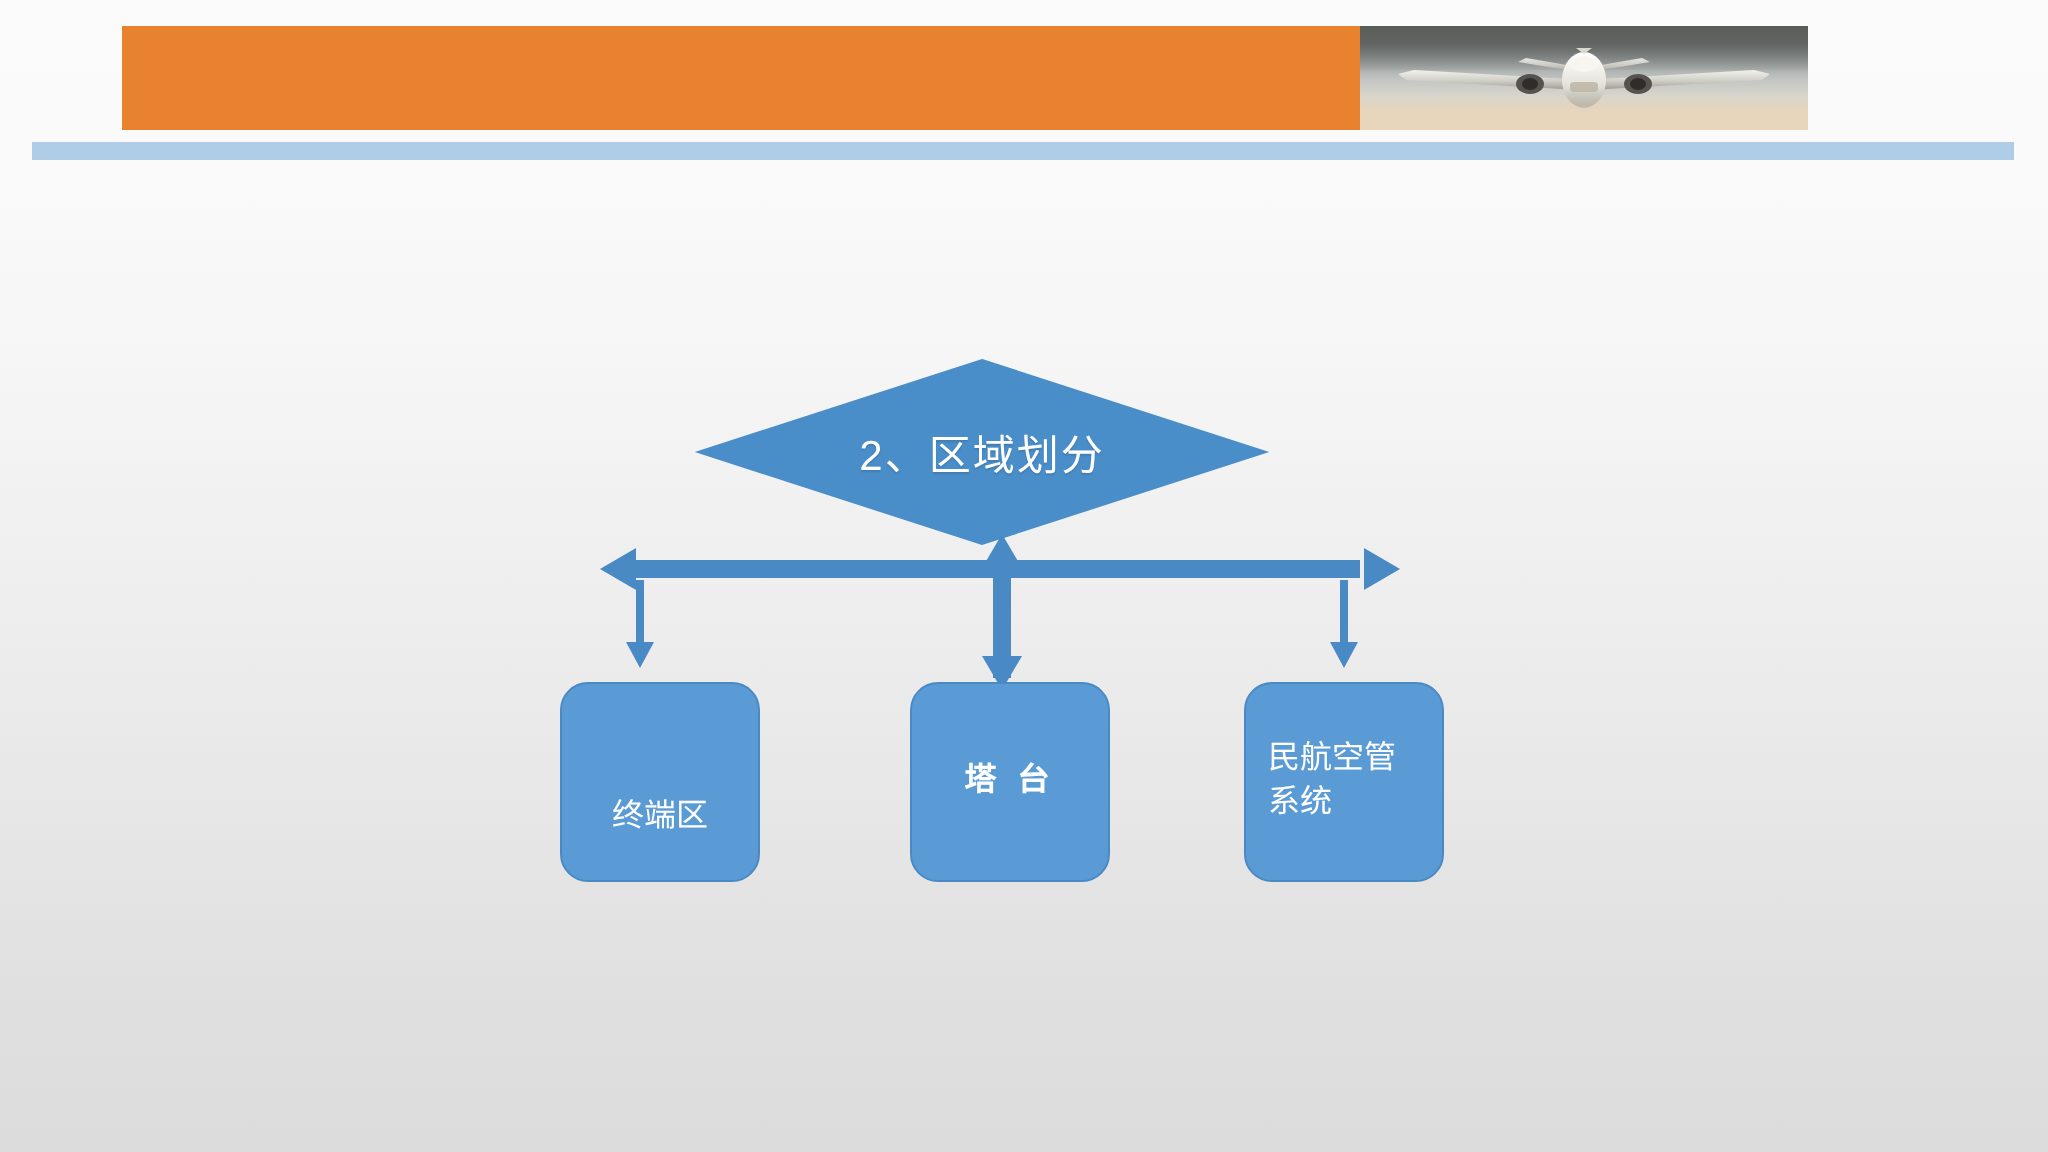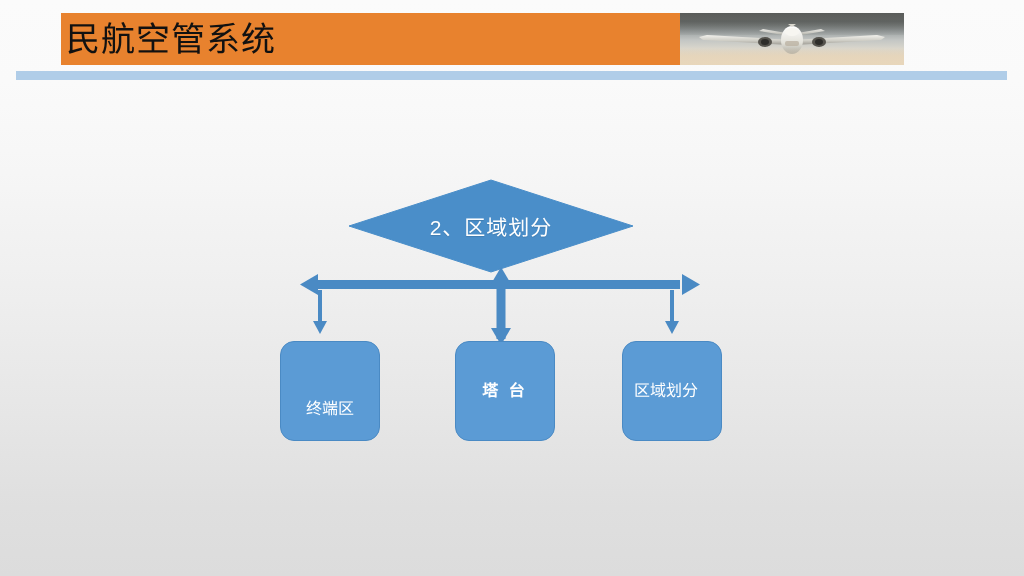--- a/index.html
+++ b/index.html
@@ -154,21 +154,20 @@
   .node-tower .node-label { text-align: center; font-weight: bold; letter-spacing: 3px; }
   .node-centers  { left: 622px; top: 341px; }
   .node-centers .node-label { text-align: left; }
 </style>
 </head>
 <body>
 
 <div class="slide">
 
   <div class="title-band"></div>
-  <div class="title-text">民航空管系统</div>
 
   <div class="header-photo">
     <div class="photo-sky-dark"></div>
     <svg class="plane" viewBox="0 0 190 34">
       <defs>
         <linearGradient id="wingG" x1="0" y1="0" x2="0" y2="1">
           <stop offset="0%" stop-color="#f2f1ec"></stop>
           <stop offset="55%" stop-color="#cfcec6"></stop>
           <stop offset="100%" stop-color="#9c9a92"></stop>
         </linearGradient>
@@ -235,16 +234,16 @@
 
   <div class="node node-terminal">
     <div class="node-label">终端区</div>
   </div>
 
   <div class="node node-tower">
     <div class="node-label">塔 台</div>
   </div>
 
   <div class="node node-centers">
-    <div class="node-label">区域划分</div>
+    <div class="node-label">民航空管系统</div>
   </div>
 
 </div>
 
 </body></html>

